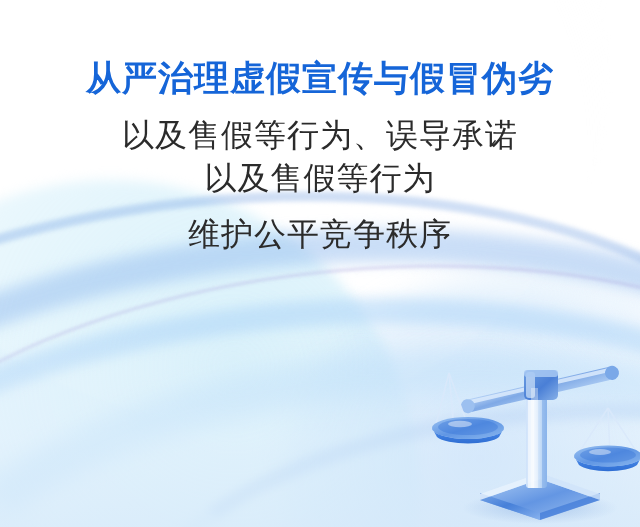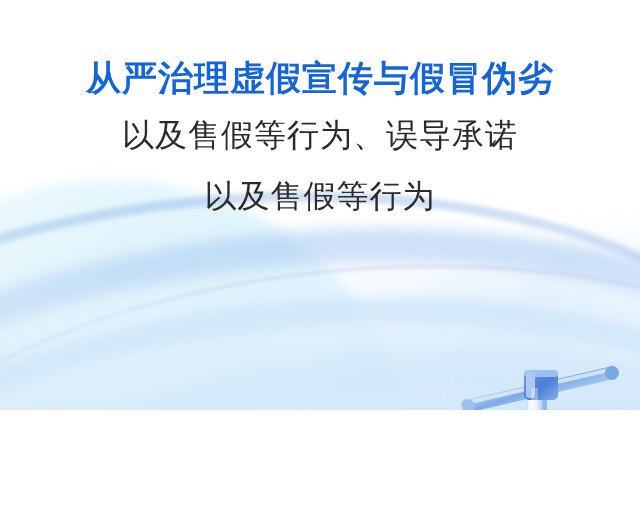--- a/index.html
+++ b/index.html
@@ -3,21 +3,21 @@
 <meta charset="utf-8">
 <style>
   html, body {
     margin: 0;
     padding: 0;
     background: #ffffff;
   }
   #poster {
     position: relative;
     width: 640px;
-    height: 410px;
+    height: 527px;
     overflow: hidden;
     background: #ffffff;
     font-family: "Liberation Sans", "DejaVu Sans", sans-serif;
   }
 
   
   .bg-base {
     position: absolute;
     inset: 0;
     background:
@@ -162,21 +162,21 @@
   }
   .subline {
     font-size: 32px;
     font-weight: normal;
     letter-spacing: 1px;
     color: #2b2b2b;
     line-height: 1.26;
     white-space: nowrap;
   }
   .sub-1 { margin-top: 16px; }
-  .sub-2 { margin-top: 20px; }
+  .sub-2 { margin-top: 2px; }
   .sub-3 { margin-top: 16px; }
 
   
   .scales {
     position: absolute;
     left: 432px;
     top: 348px;
     width: 215px;
     height: 179px;
     z-index: 5;
@@ -290,15 +290,16 @@
       <ellipse cx="168" cy="104" rx="11" ry="3" fill="#ffffff" opacity="0.42"></ellipse>
 
       <rect x="99" y="40" width="7" height="100" fill="#ffffff" opacity="0.35"></rect>
     </svg>
   </div>
 
   <div class="text-block">
     <div class="headline">从严治理虚假宣传与假冒伪劣</div>
     <div class="subline sub-1">以及售假等行为、误导承诺</div>
     <div class="subline sub-2">以及售假等行为</div>
+    <div class="subline sub-3">维护公平竞争秩序</div>
   </div>
 
 </div>
 
 </body></html>

